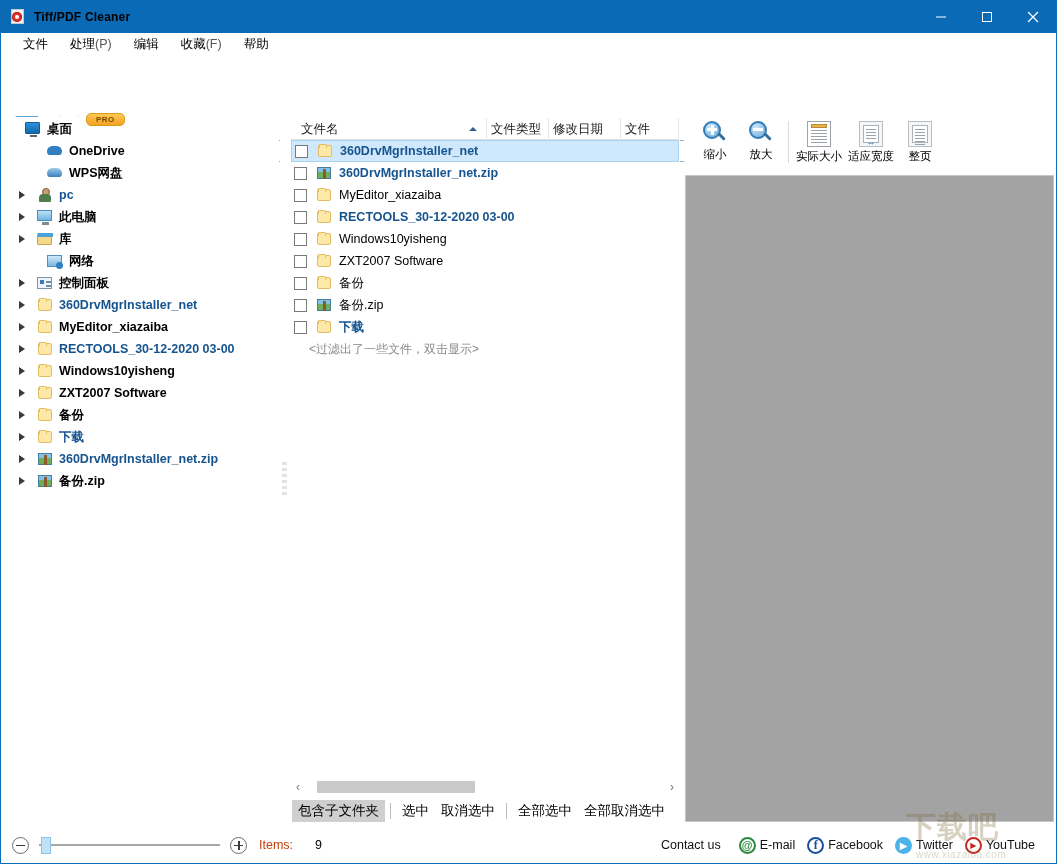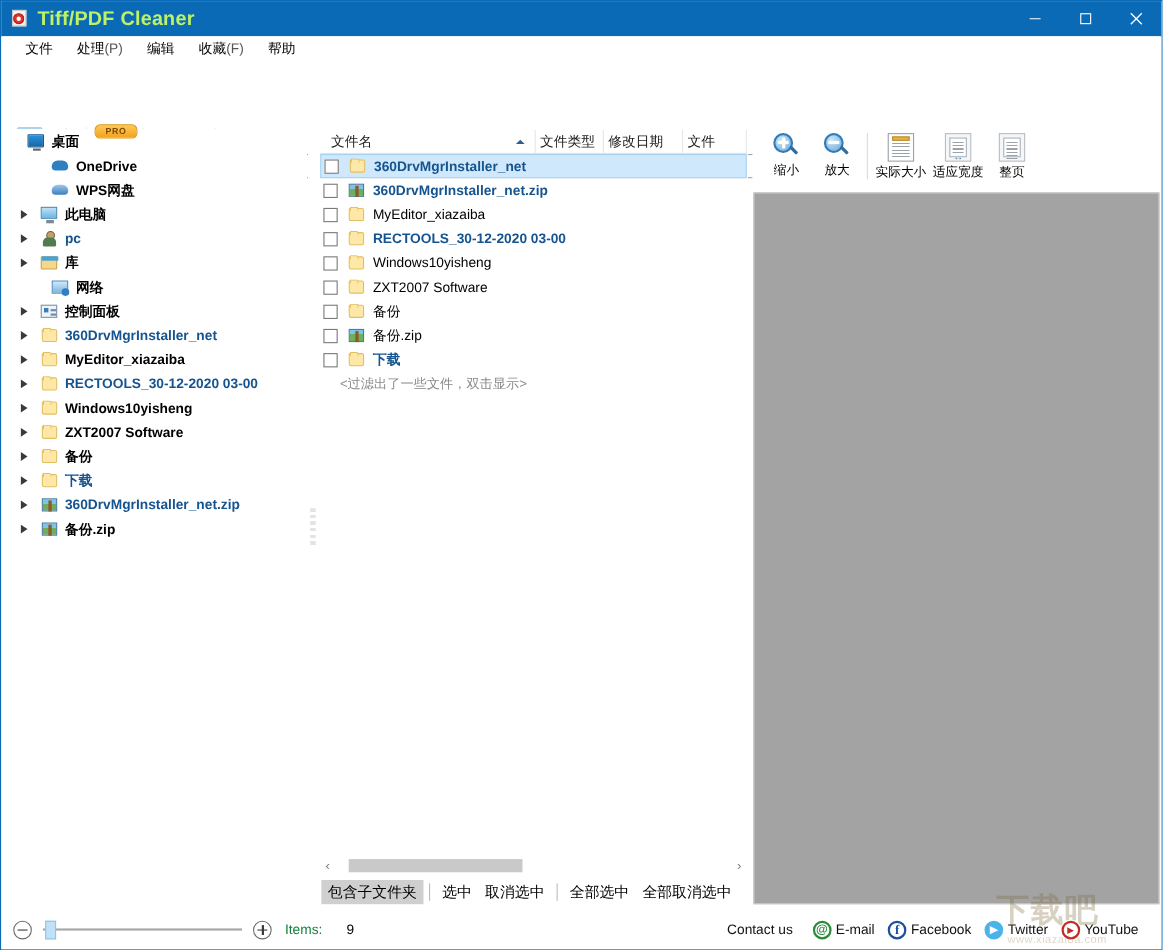--- a/index.html
+++ b/index.html
@@ -35,21 +35,21 @@
   .title-icon .flower {
     position: absolute; left: 2px; top: 3px; width: 10px; height: 10px;
     border-radius: 50%; background: #e0322c;
     box-shadow: 0 0 0 1px #b32420 inset;
   }
   .title-icon .flower:after {
     content: ""; position: absolute; left: 3px; top: 3px;
     width: 4px; height: 4px; border-radius: 50%; background: #ffffff;
   }
   .title-text {
-    color: #bef264; font-size: 18px; font-weight: bold;
+    color: #000000; font-size: 12px; font-weight: bold;
     letter-spacing: .2px;
   }
   .win-btns {
     position: absolute; right: 0; top: 0; height: 32px;
     display: flex; align-items: center;
   }
   .win-btn {
     width: 46px; height: 32px; display: flex;
     align-items: center; justify-content: center;
     color: #ffffff;
@@ -454,21 +454,21 @@
     flex: 0 0 auto;
   }
   .zoom-slider .track {
     position: absolute; left: 0; top: 8px; width: 181px; height: 2px;
     background: #a8a8a8;
   }
   .zoom-slider .thumb {
     position: absolute; left: 2px; top: 1px; width: 10px; height: 17px;
     background: #bfe2f8; border: 1px solid #8fc4e6;
   }
-  .items-label { font-size: 12.5px; color: #15803d; margin-left: 12px; }
+  .items-label { font-size: 12.5px; color: #c2410c; margin-left: 12px; }
   .items-count { font-size: 12.5px; color: #000; margin-left: 22px; }
   .social {
     margin-left: auto; display: flex; align-items: center;
     gap: 6px; margin-right: 14px; font-size: 12.5px; color: #111;
   }
   .social .lbl { margin-right: 12px; margin-left: 20px; }
   .s-item { display: flex; align-items: center; gap: 4px; margin-right: 6px; }
   .s-ico {
     width: 17px; height: 17px; border-radius: 50%;
     display: flex; align-items: center; justify-content: center;
@@ -607,31 +607,31 @@
       <div class="tw"></div>
       <div class="tree-ico">
           <div class="i-cloud wps"></div>
         </div>
       <span class="tree-label">WPS网盘</span>
     </div>
 
     <div class="tree-row" style="padding-left:10px;">
       <div class="tw has"></div>
       <div class="tree-ico" style="margin-left:6px;">
+          <div class="i-user"></div>
+        </div>
+      <span class="tree-label b">pc</span>
+    </div>
+
+    <div class="tree-row" style="padding-left:10px;">
+      <div class="tw has"></div>
+      <div class="tree-ico" style="margin-left:6px;">
           <div class="i-pc"></div>
         </div>
       <span class="tree-label">此电脑</span>
-    </div>
-
-    <div class="tree-row" style="padding-left:10px;">
-      <div class="tw has"></div>
-      <div class="tree-ico" style="margin-left:6px;">
-          <div class="i-user"></div>
-        </div>
-      <span class="tree-label b">pc</span>
     </div>
 
     <div class="tree-row" style="padding-left:10px;">
       <div class="tw has"></div>
       <div class="tree-ico" style="margin-left:6px;">
           <div class="i-lib"></div>
         </div>
       <span class="tree-label">库</span>
     </div>
 

